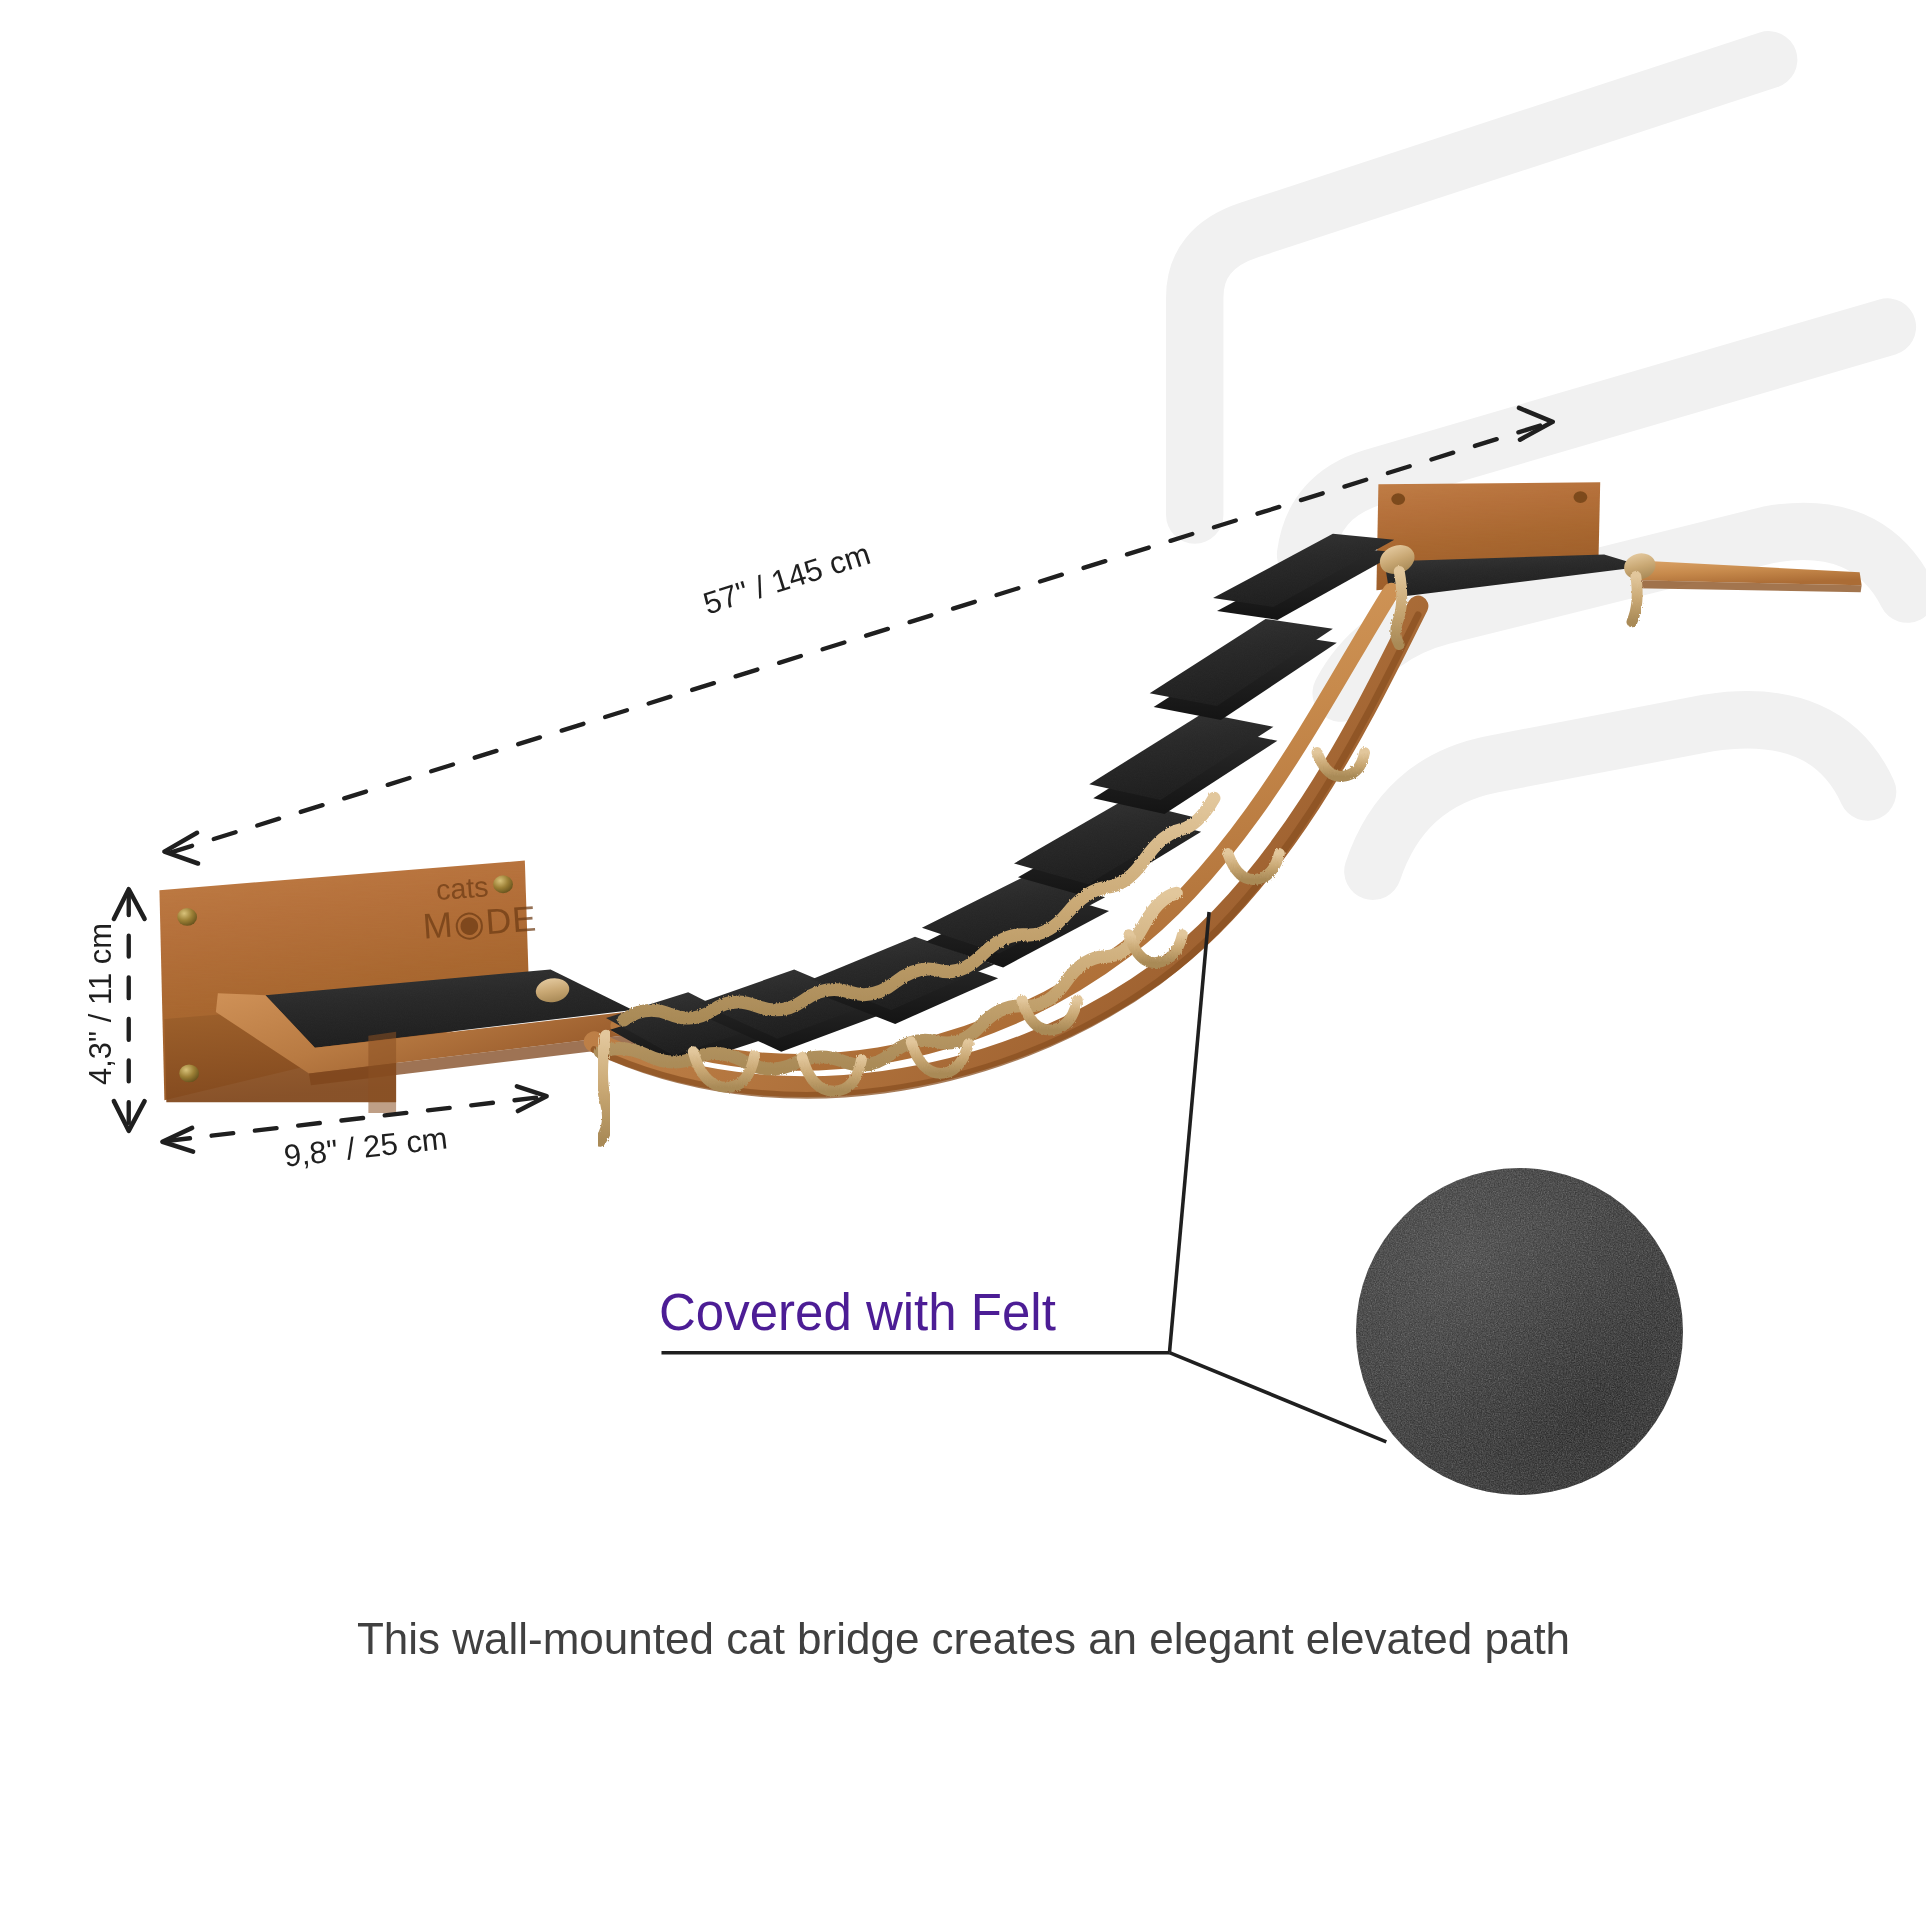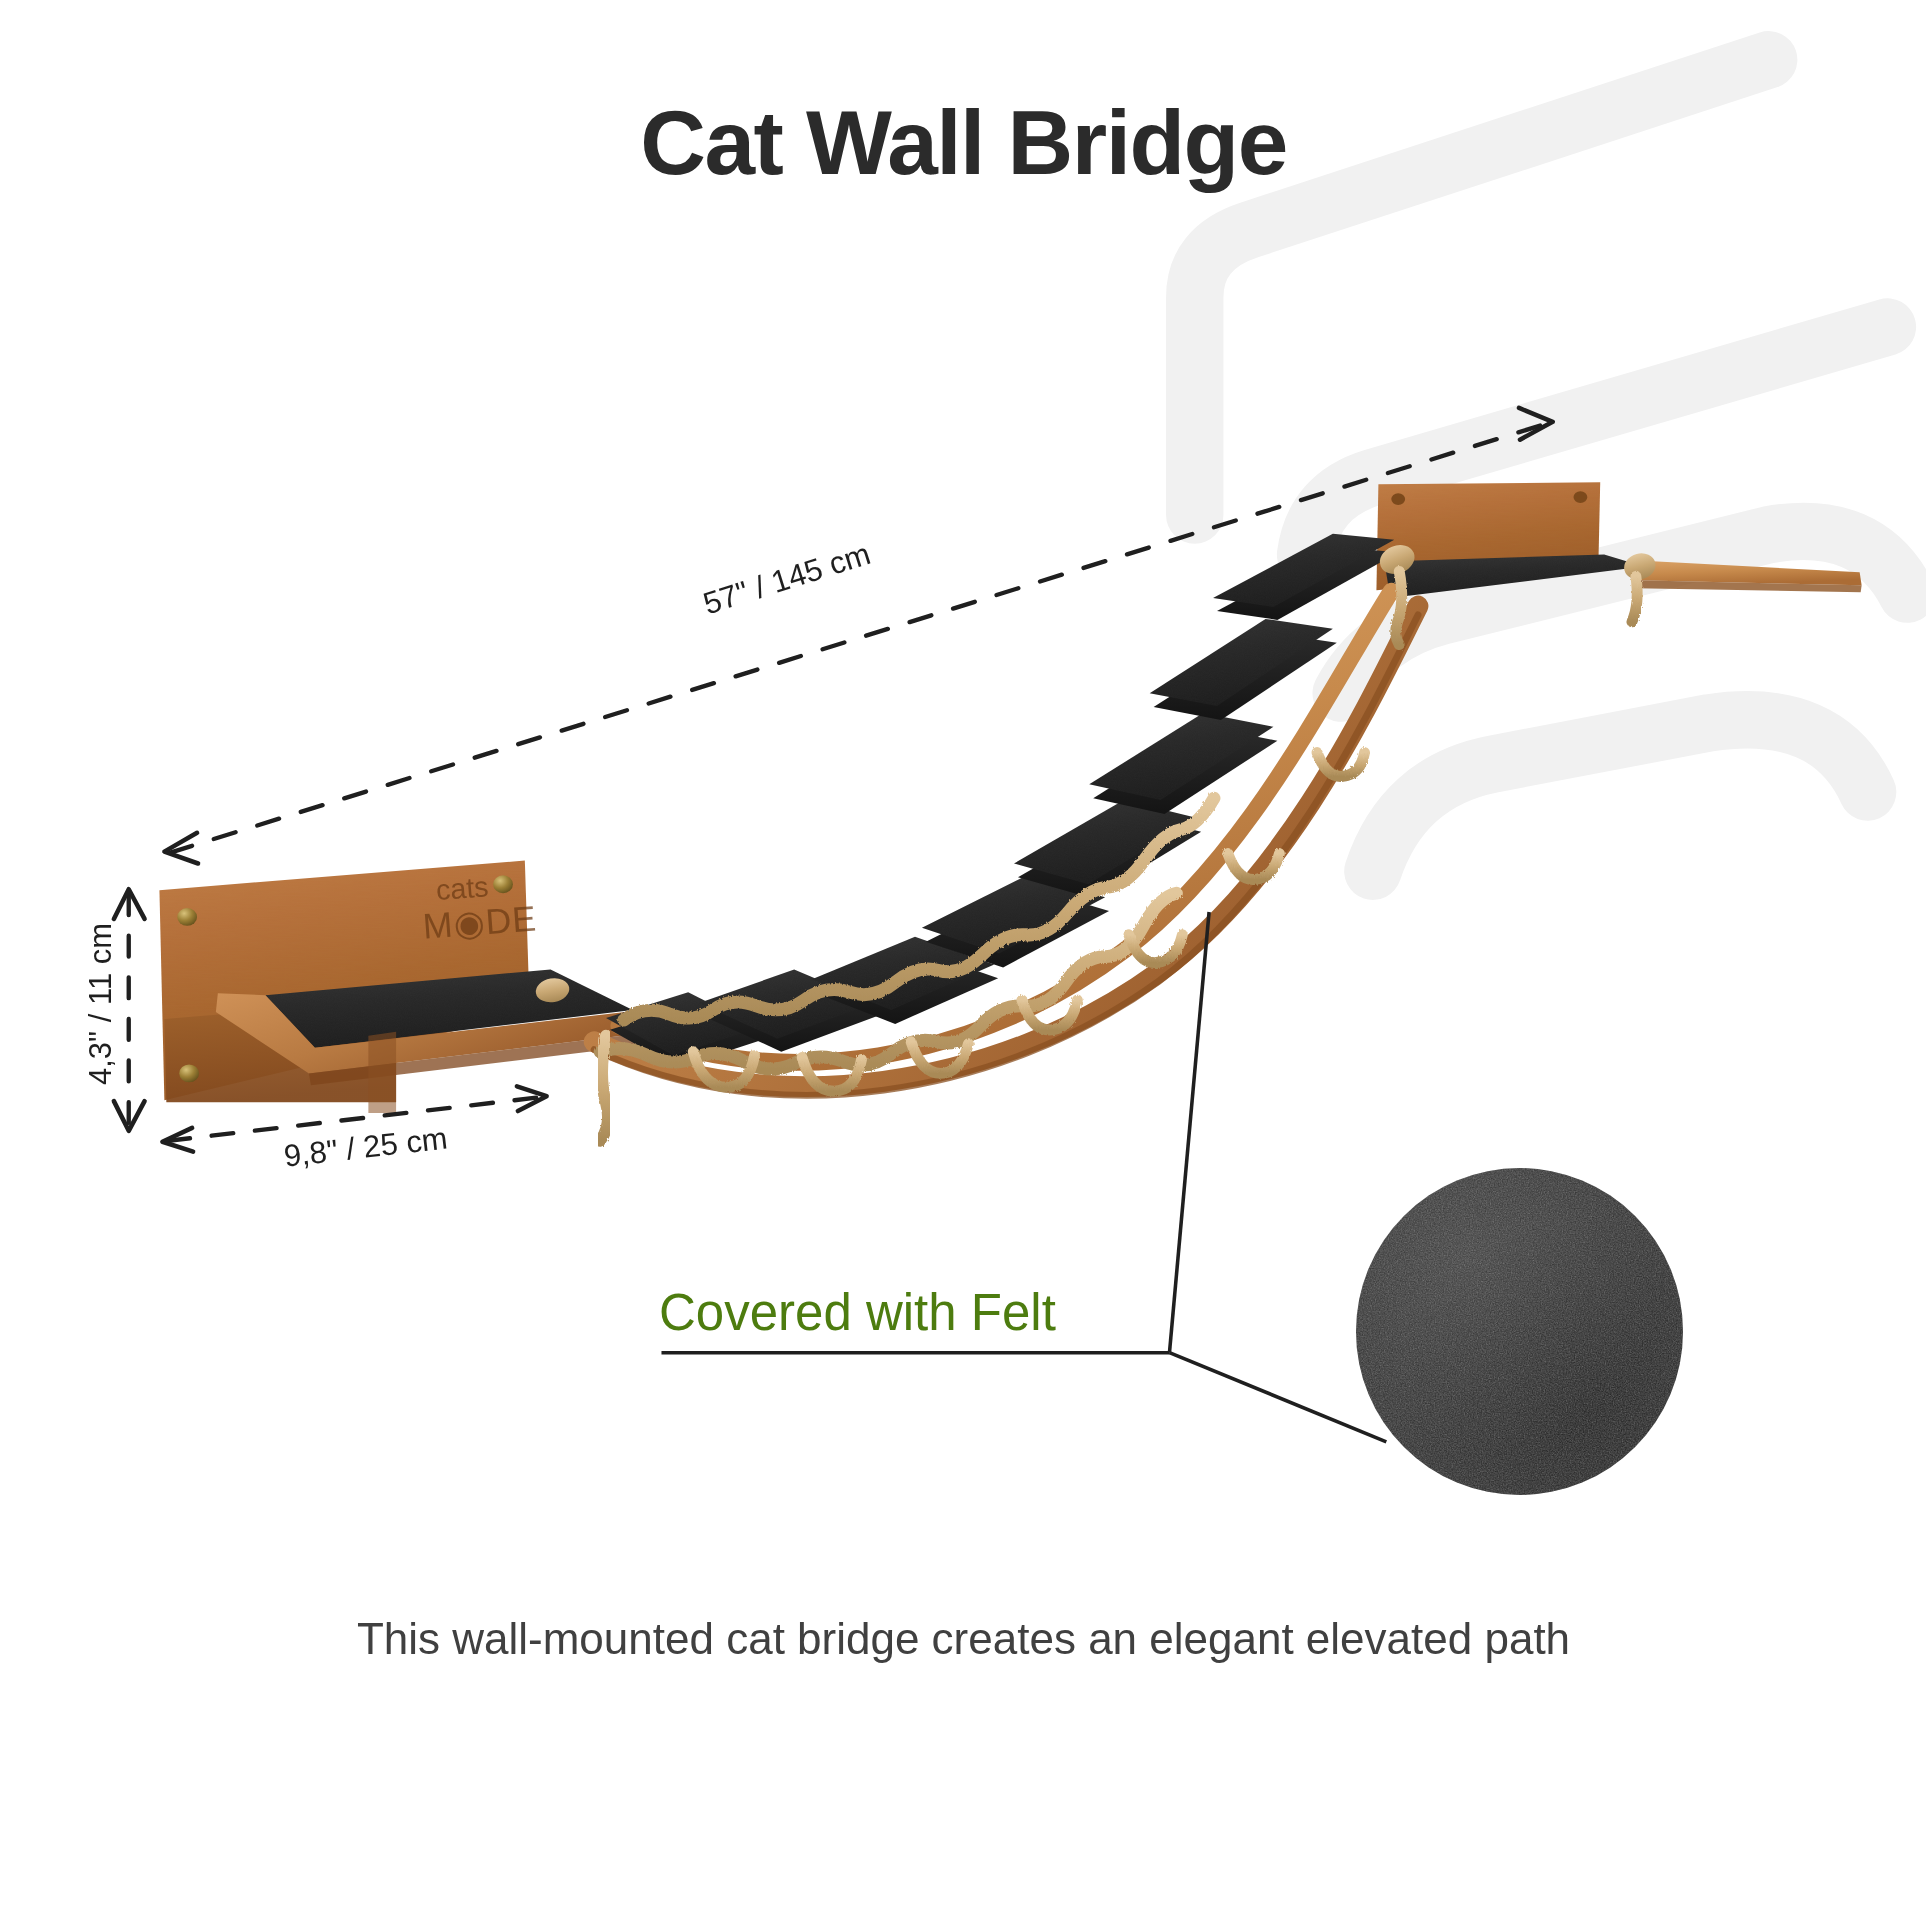--- a/index.html
+++ b/index.html
@@ -37,21 +37,21 @@
     white-space:nowrap;
   }
   .dim-len   { left:699px; top:588px; transform:rotate(-17.5deg); transform-origin:left top; }
   .dim-depth { left:282px; top:1139px; transform:rotate(-6.5deg); transform-origin:left top; }
   .dim-height{ left:83px;  top:1085px; transform:rotate(-90deg); transform-origin:left top; }
 
   
   .callout { position:absolute; inset:0; z-index:6; pointer-events:none; }
   .callout-label {
     position:absolute; left:659px; top:1283px;
-    font-size:51px; font-weight:400; color:#4d7c0f; white-space:nowrap;
+    font-size:51px; font-weight:400; color:#4c1d95; white-space:nowrap;
   }
   .felt-circle {
     position:absolute; left:1356px; top:1168px;
     width:327px; height:327px; border-radius:50%;
     z-index:4; overflow:hidden;
     background:
       radial-gradient(circle at 34% 28%, rgba(255,255,255,0.085), rgba(0,0,0,0) 62%),
       radial-gradient(circle at 70% 74%, rgba(0,0,0,0.30), rgba(0,0,0,0) 58%),
       #2e2e2e;
   }
@@ -73,21 +73,20 @@
 
   <svg class="watermark" viewBox="0 0 860 940">
     <g fill="none" stroke="#f1f1f1" stroke-width="58" stroke-linecap="round" stroke-linejoin="round">
       <path d="M 120 520 L 120 300 Q 120 250 175 232 L 700 60"></path>
       <path d="M 232 560 Q 240 500 300 482 L 820 330"></path>
       <path d="M 268 700 Q 300 640 370 622 L 700 540 Q 800 522 840 600"></path>
       <path d="M 300 880 Q 330 790 420 772 L 640 730 Q 760 712 800 800"></path>
     </g>
   </svg>
 
-  <div class="title">Cat Wall Bridge</div>
 
   <svg class="product" viewBox="0 0 1946 1946">
     <defs>
       <linearGradient id="woodFace" x1="0" y1="0" x2="0.25" y2="1">
         <stop offset="0" stop-color="#c07d45"></stop>
         <stop offset="0.3" stop-color="#b5703a"></stop>
         <stop offset="0.6" stop-color="#a9672f"></stop>
         <stop offset="1" stop-color="#9c5c28"></stop>
       </linearGradient>
       <linearGradient id="woodEdge" x1="0" y1="0" x2="1" y2="0.6">

